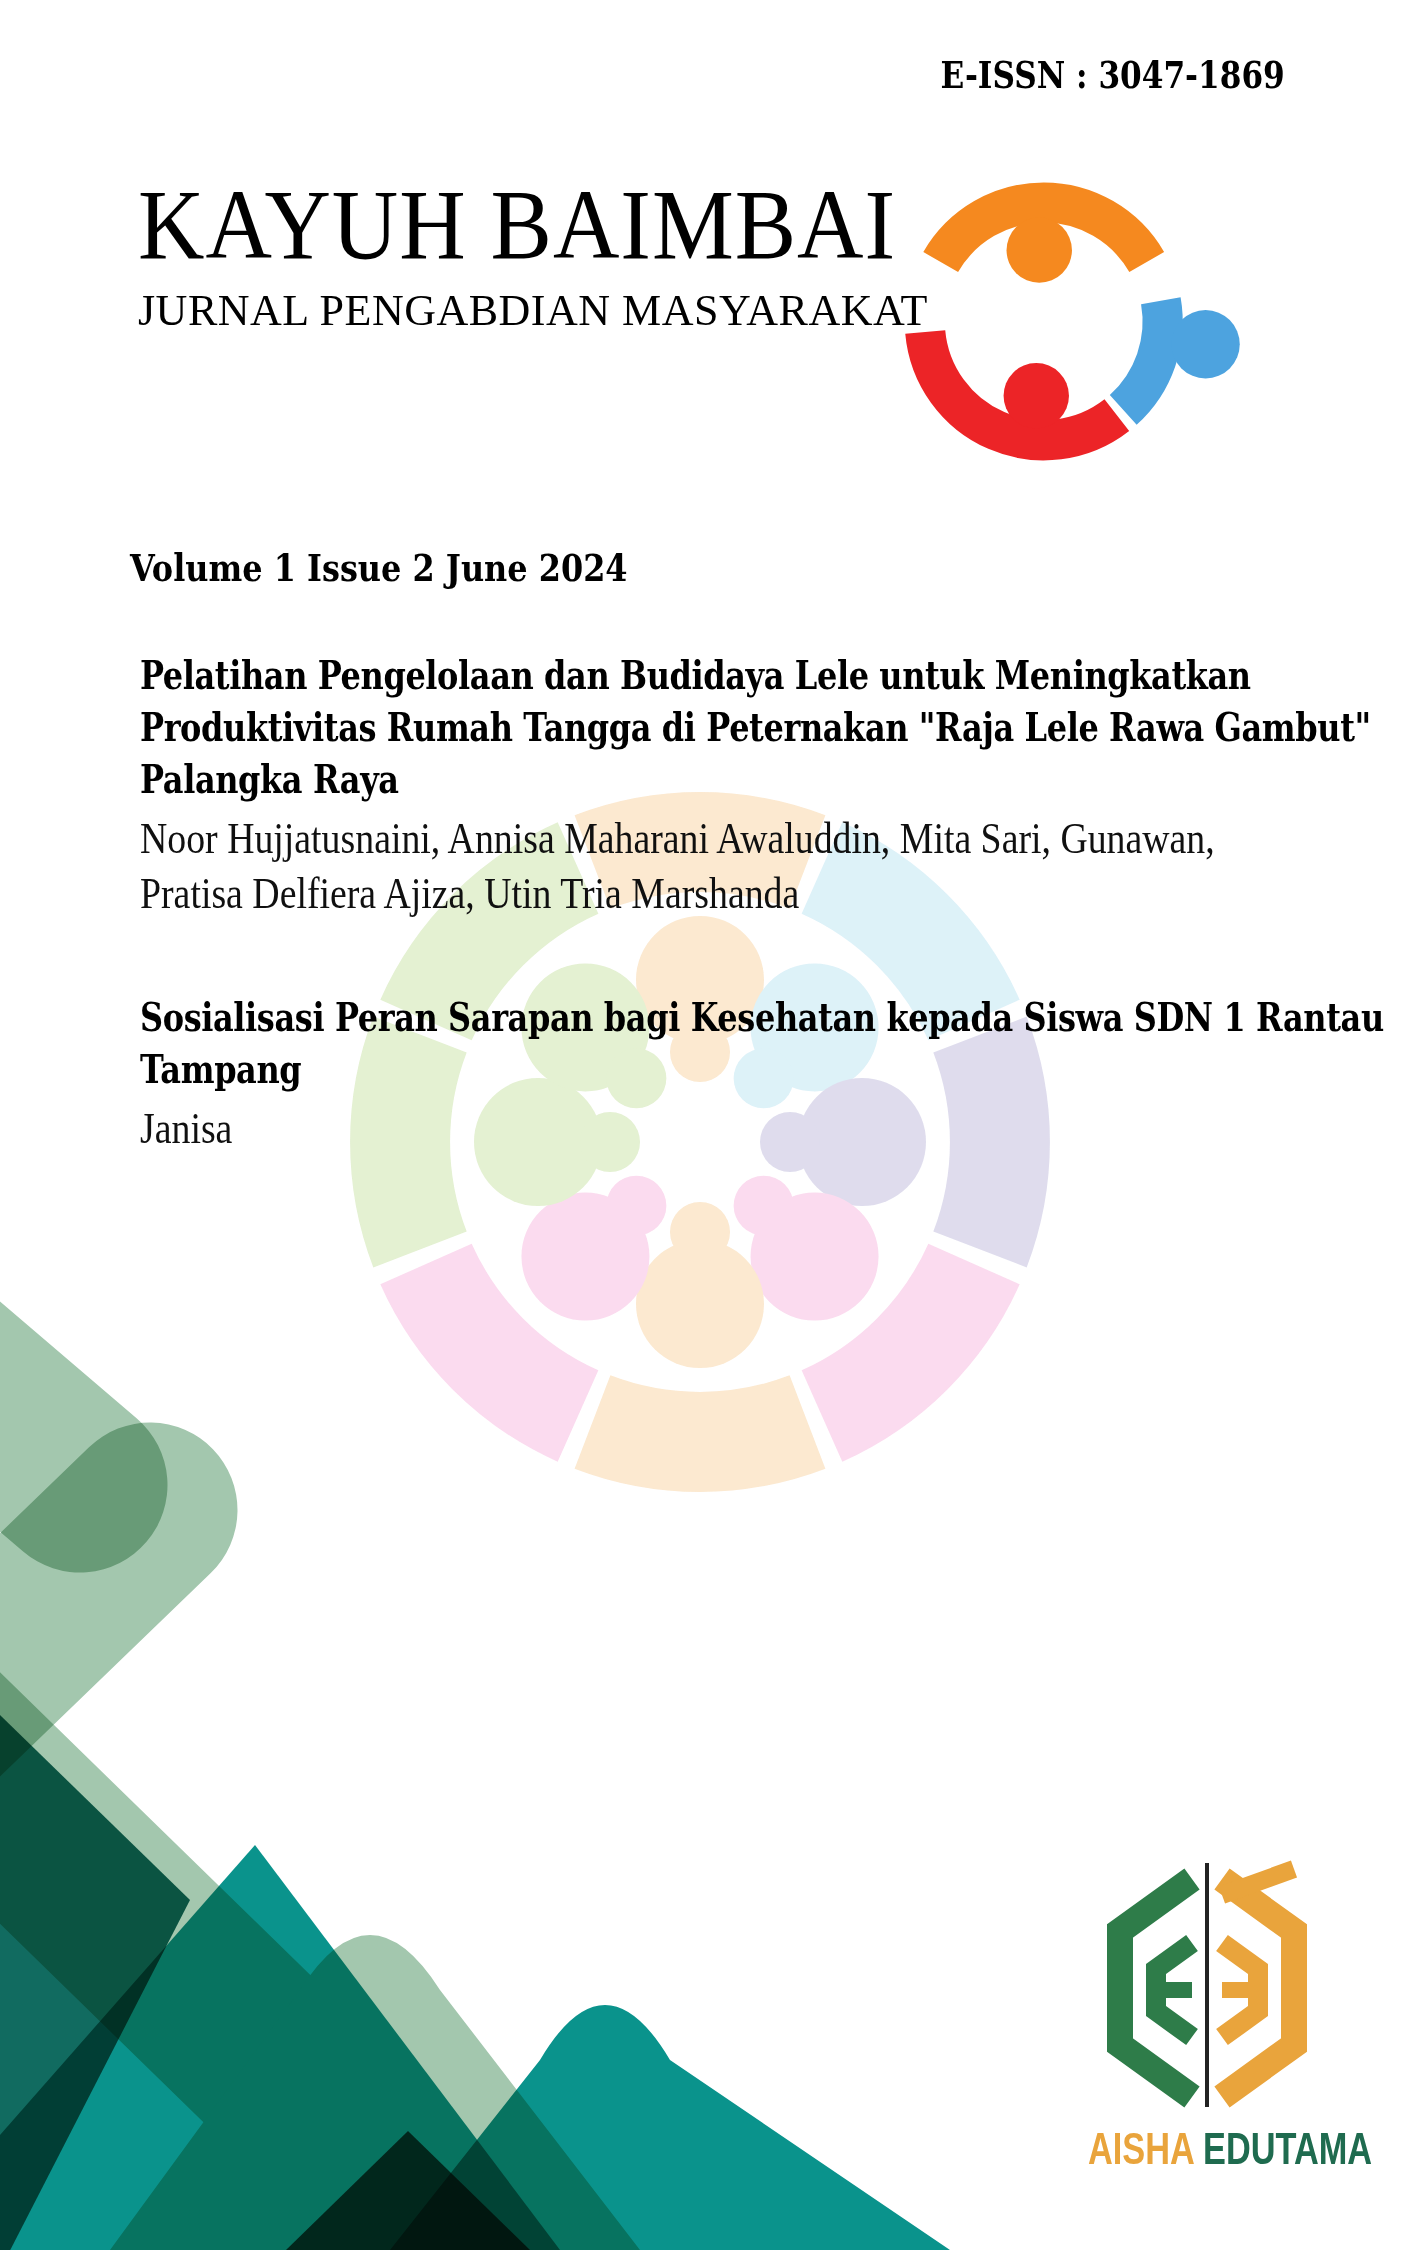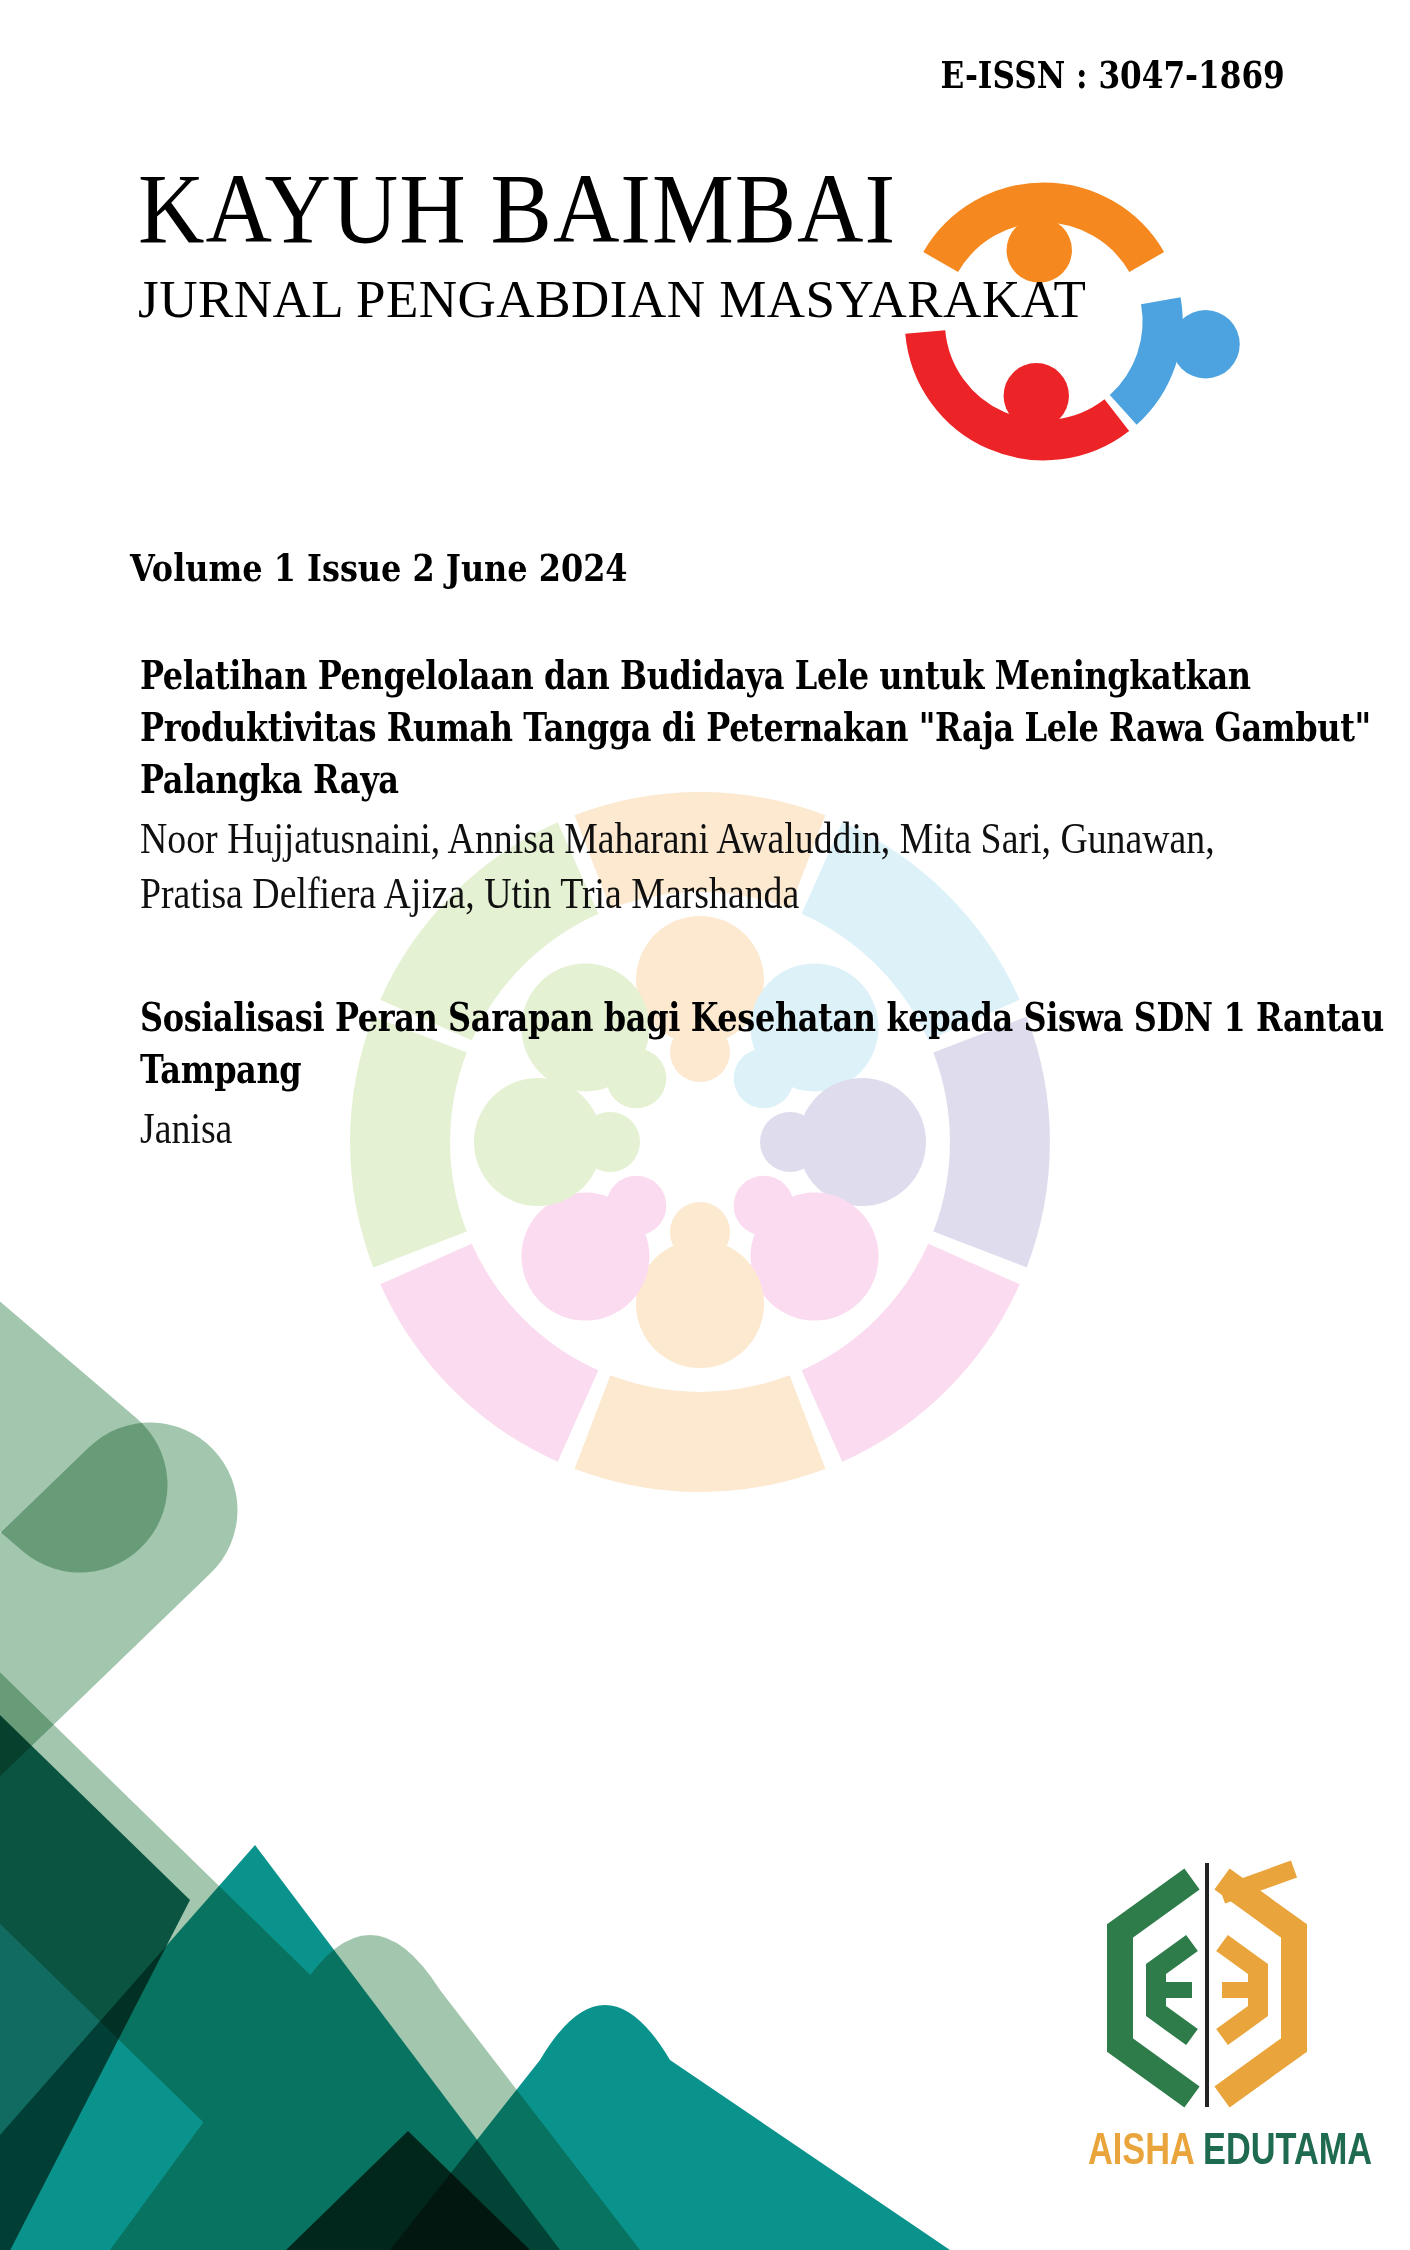--- a/index.html
+++ b/index.html
@@ -6,27 +6,27 @@
   #page{
     position:relative;width:1410px;height:2250px;background:#ffffff;
     overflow:hidden;font-family:"Liberation Serif",serif;color:#000;
   }
   
   .eissn{
     position:absolute;top:52px;right:125px;
     font-family:"DejaVu Serif",serif;font-weight:700;font-size:38px;
     transform:scaleX(.82);transform-origin:100% 0;white-space:nowrap;z-index:3;
   }
-  .masthead{position:absolute;left:138px;top:156px;z-index:3;}
+  .masthead{position:absolute;left:138px;top:172px;z-index:3;}
   .journal-title{
     font-family:"Liberation Serif",serif;font-size:99px;line-height:1.08;
     letter-spacing:1px;transform:scaleX(.93);transform-origin:0 0;white-space:nowrap;
   }
   .journal-subtitle{
-    font-family:"Liberation Serif",serif;font-size:53px;letter-spacing:.5px;
+    font-family:"Liberation Serif",serif;font-size:44px;letter-spacing:.5px;
     margin-top:6px;white-space:nowrap;
   }
   .journal-logo{position:absolute;left:880px;top:158px;width:372px;height:327px;z-index:2;}
   
   .volume-line{
     position:absolute;left:130px;top:545px;z-index:3;
     font-family:"DejaVu Serif",serif;font-weight:700;font-size:38px;
     transform:scaleX(.84);transform-origin:0 0;white-space:nowrap;
   }
   

